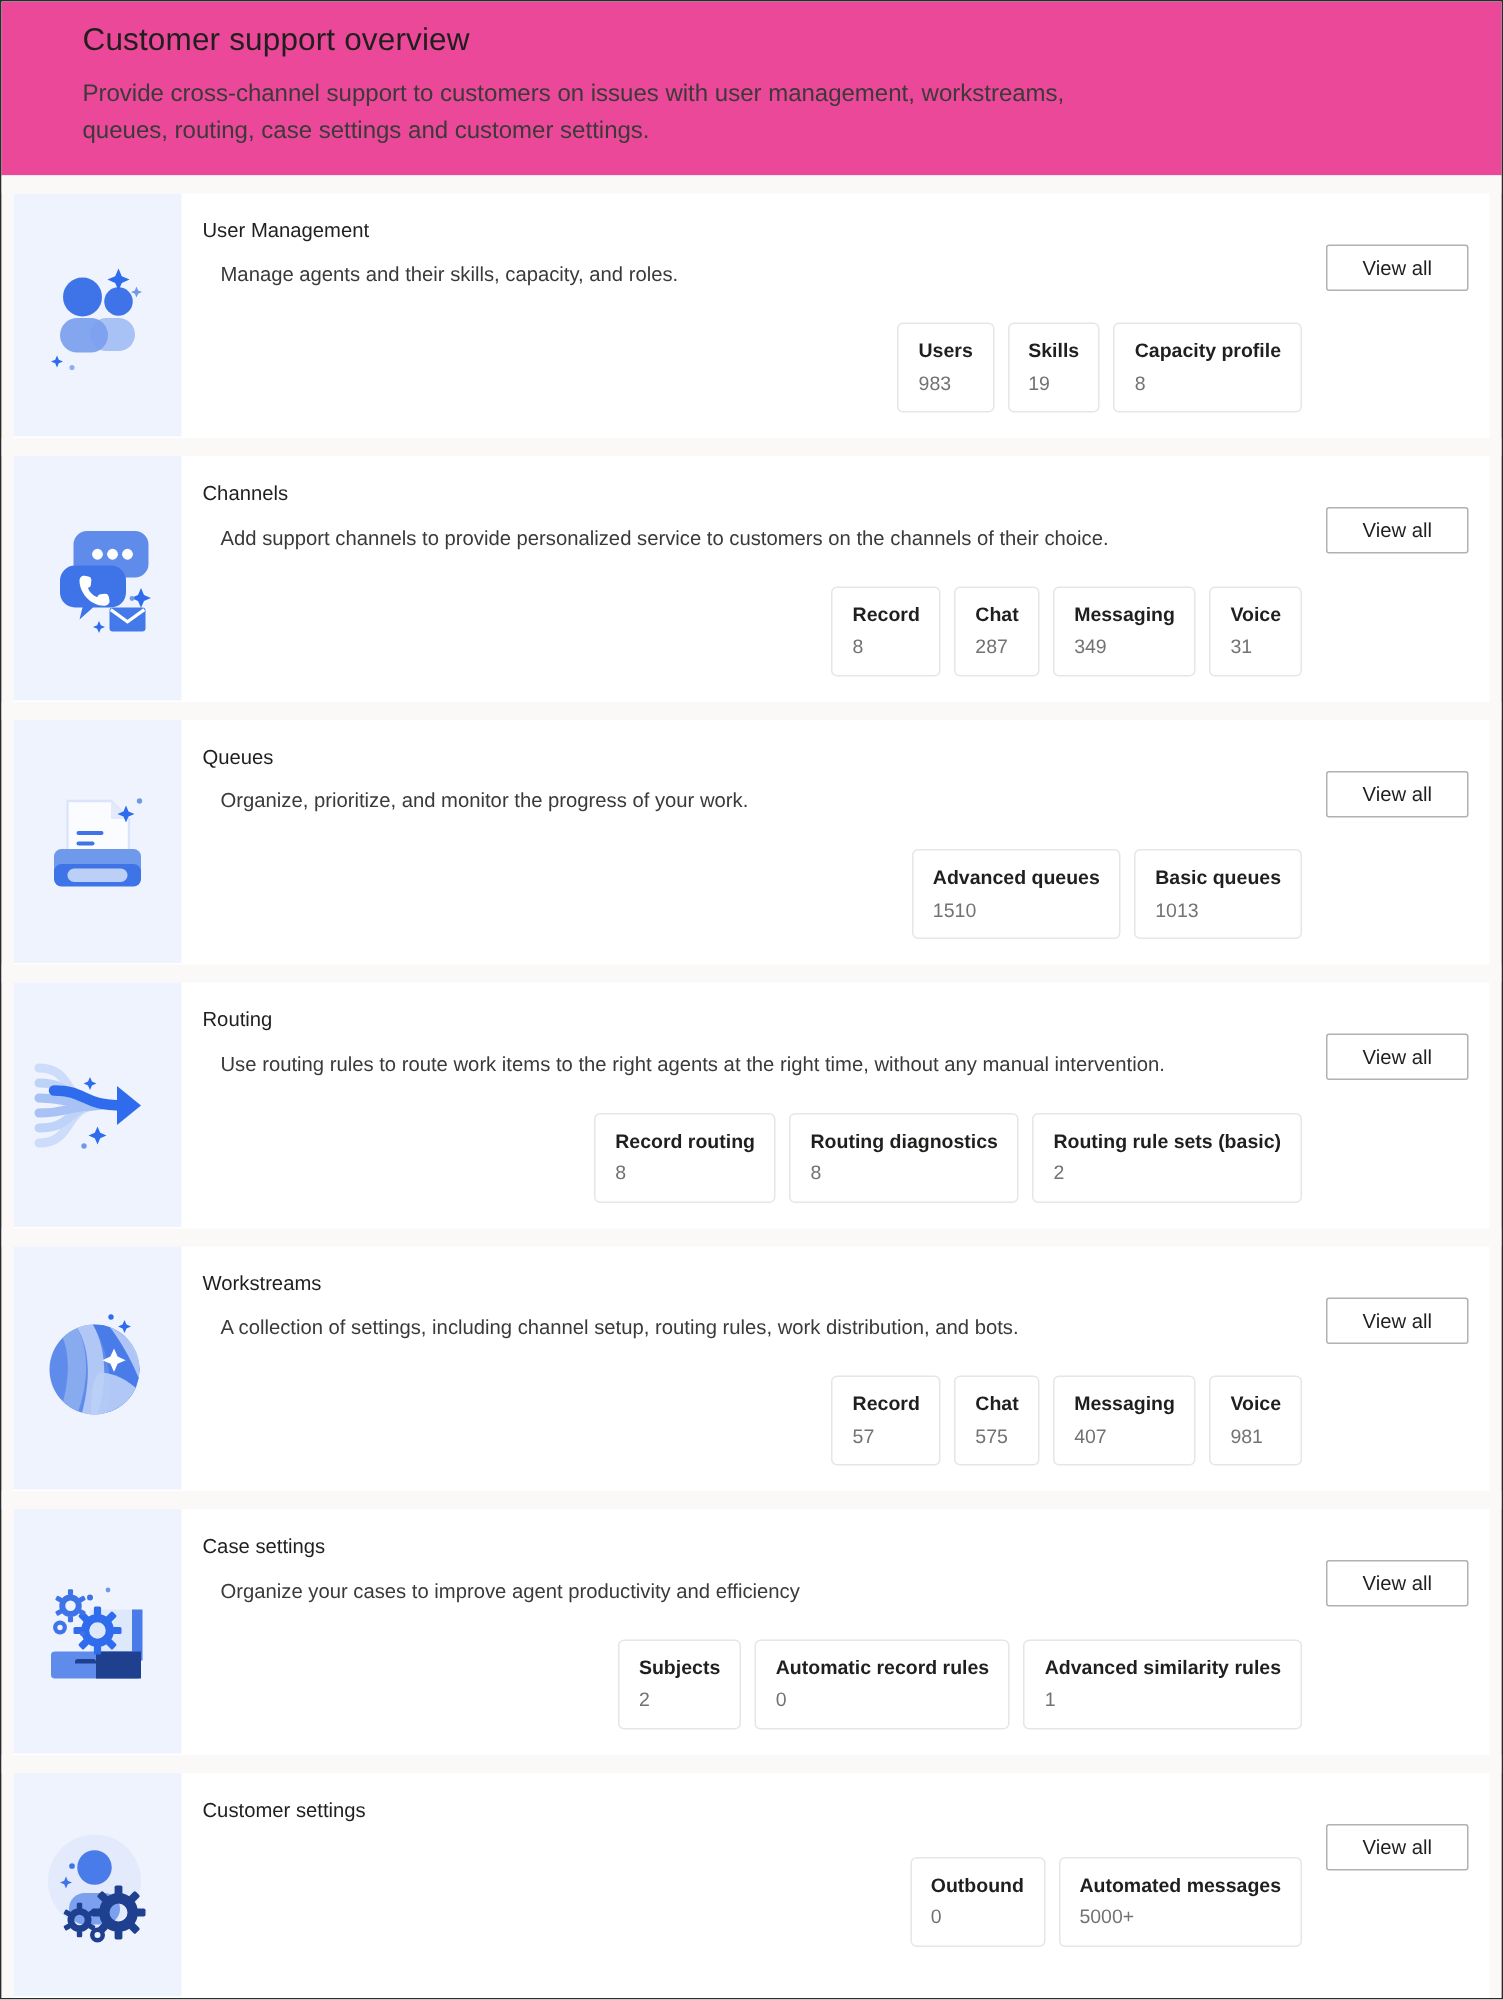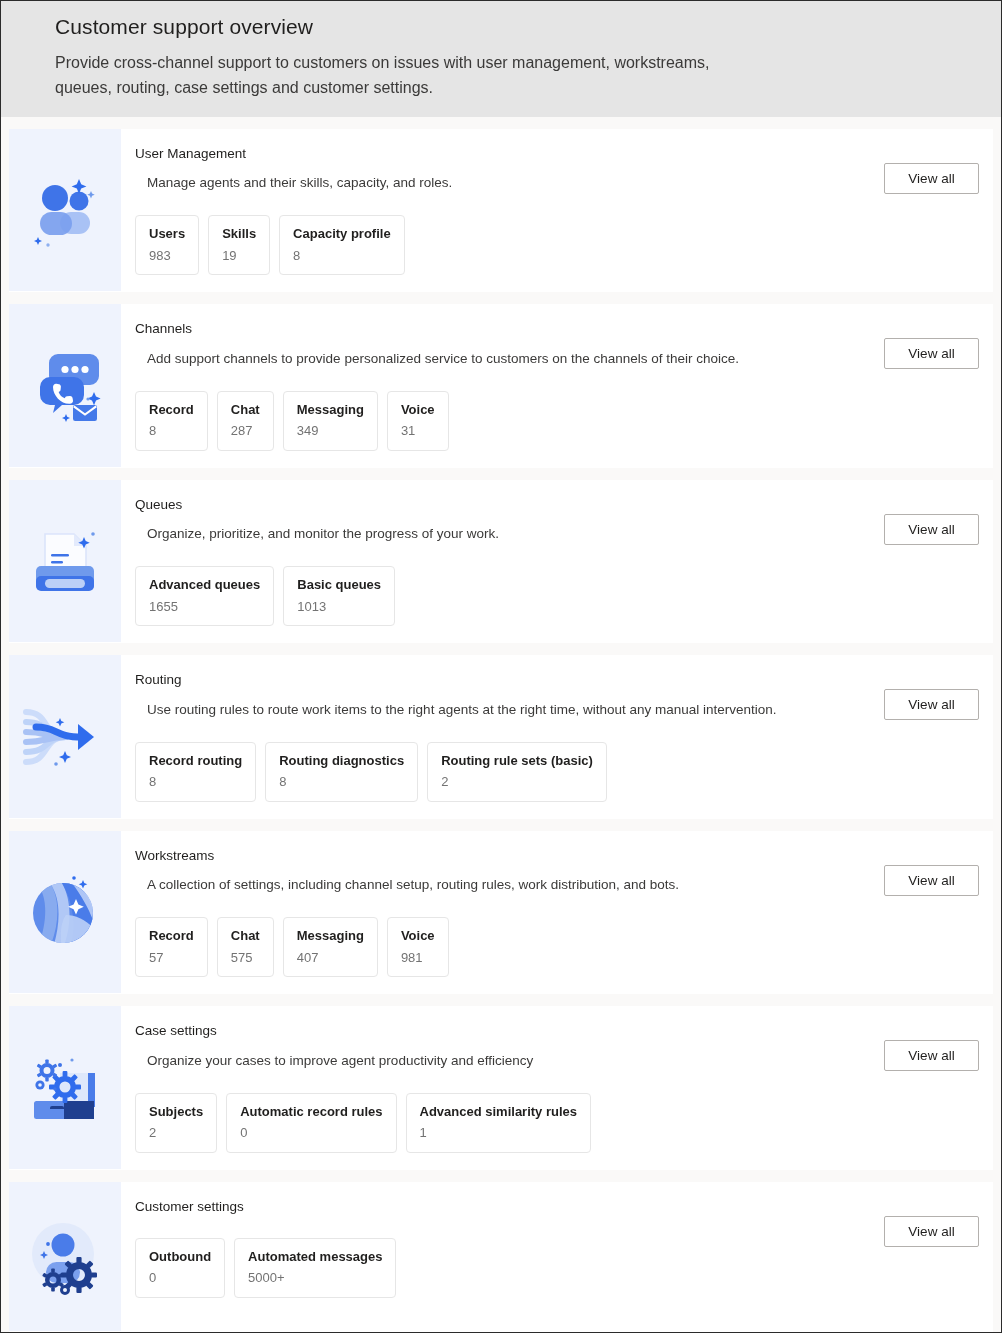--- a/index.html
+++ b/index.html
@@ -17,21 +17,21 @@
     height: 1333px;
     box-sizing: border-box;
     border: 1px solid #2b2b2b;
     background: #ffffff;
     overflow: hidden;
     position: relative;
   }
   
   .page-header {
     padding: 14px 0 16px 54px;
-    background: #e5e5e5;
+    background: #ec4899;
   }
   .page-title {
     font-size: 21px;
     color: #201f1e;
     font-weight: 400;
     margin: 0 0 12px 0;
     letter-spacing: .1px;
   }
   .page-subtitle {
     font-size: 16px;
@@ -91,20 +91,21 @@
     font-size: 13.5px;
     color: #3b3a39;
     margin: 12px;
     line-height: 1.4;
   }
   .stat-row {
     display: flex;
     gap: 9px;
     margin-top: 22px;
     flex-wrap: wrap;
+    justify-content: flex-end;
   }
   .stat-tile {
     border: 1px solid #e6e6e6;
     border-radius: 4px;
     background: #ffffff;
     padding: 9px 13px 11px 13px;
     min-width: 34px;
     box-sizing: border-box;
   }
   .stat-label {
@@ -254,21 +255,21 @@
     </svg>
           </span>
     </div>
     <div class="card-body">
       <div class="card-main">
         <div class="card-title">Queues</div>
         <div class="card-desc">Organize, prioritize, and monitor the progress of your work.</div>
         <div class="stat-row">
       <div class="stat-tile">
         <span class="stat-label">Advanced queues</span>
-        <span class="stat-value">1655</span>
+        <span class="stat-value">1510</span>
       </div>
       <div class="stat-tile">
         <span class="stat-label">Basic queues</span>
         <span class="stat-value">1013</span>
       </div>
             </div>
       </div>
       <button class="view-all-btn">View all</button>
     </div>
       </div>

